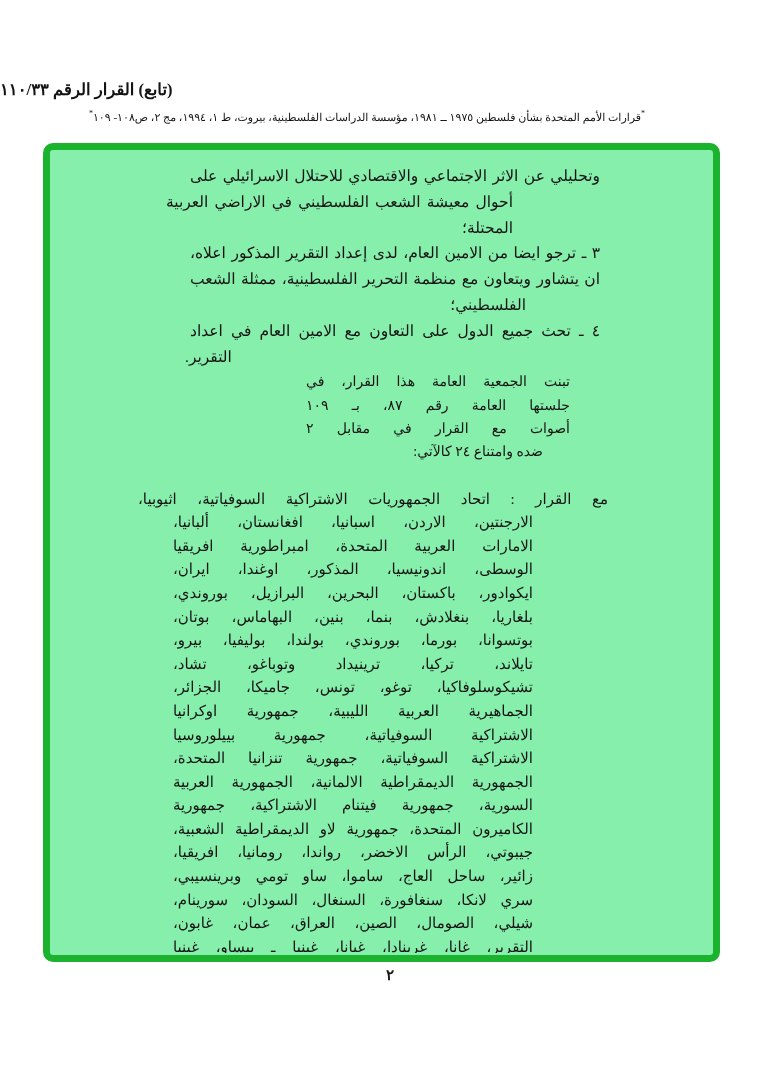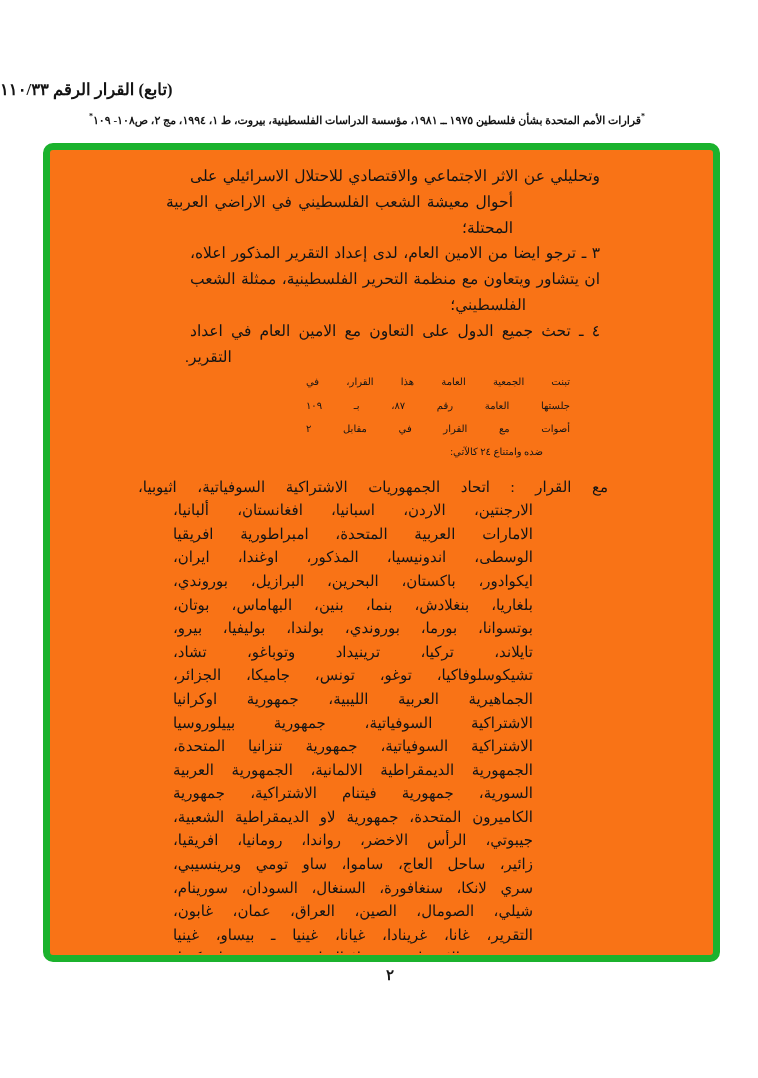--- a/index.html
+++ b/index.html
@@ -10,39 +10,39 @@
     direction:rtl;
   }
   
   .hdr-title{
     position:absolute;top:78px;left:0;right:0;
     text-align:left;font-weight:bold;font-size:16.5px;line-height:24px;
     letter-spacing:.2px;
   }
   .hdr-cite{
     position:absolute;top:106px;left:0;right:0;margin-right:24px;
-    text-align:center;font-weight:bold;font-size:11px;line-height:22px;
+    text-align:center;font-weight:normal;font-size:11px;line-height:16px;
   }
   .hdr-cite sup{font-size:8px;}
   
   .green-box{
     position:absolute;left:43px;top:143px;
     width:663px;height:805px;
     border:7px solid #1bb22d;border-radius:10px;
-    background:#f97316;
+    background:#86efac;
   }
   .text-col{
     position:absolute;top:13px;left:88px;right:105px;height:790px;
     overflow:hidden;
   }
   
   .blk{direction:rtl;}
   .blk-body{font-size:15.5px;line-height:25.8px;}
-  .blk-vote{font-size:10px;line-height:23.3px;margin-top:1px;}
-  .blk-list{font-size:15px;line-height:23.6px;margin-top:12px;}
+  .blk-vote{font-size:14px;line-height:23.3px;margin-top:1px;}
+  .blk-list{font-size:15px;line-height:23.6px;margin-top:24px;}
   .ln{text-align:justify;text-align-last:justify;white-space:normal;}
   .end-r{text-align-last:right;}
   .end-l{text-align:left;text-align-last:left;}
   .bold{font-weight:normal;}
   
   .m-body{margin-right:8px;margin-left:52px;}
   .m-line2{margin-right:95px;margin-left:28px;}
   .m-peh{margin-right:82px;margin-left:52px;}
   .m-taq{margin-right:8px;margin-left:47px;}
   .m-vote{margin-right:38px;margin-left:168px;}

